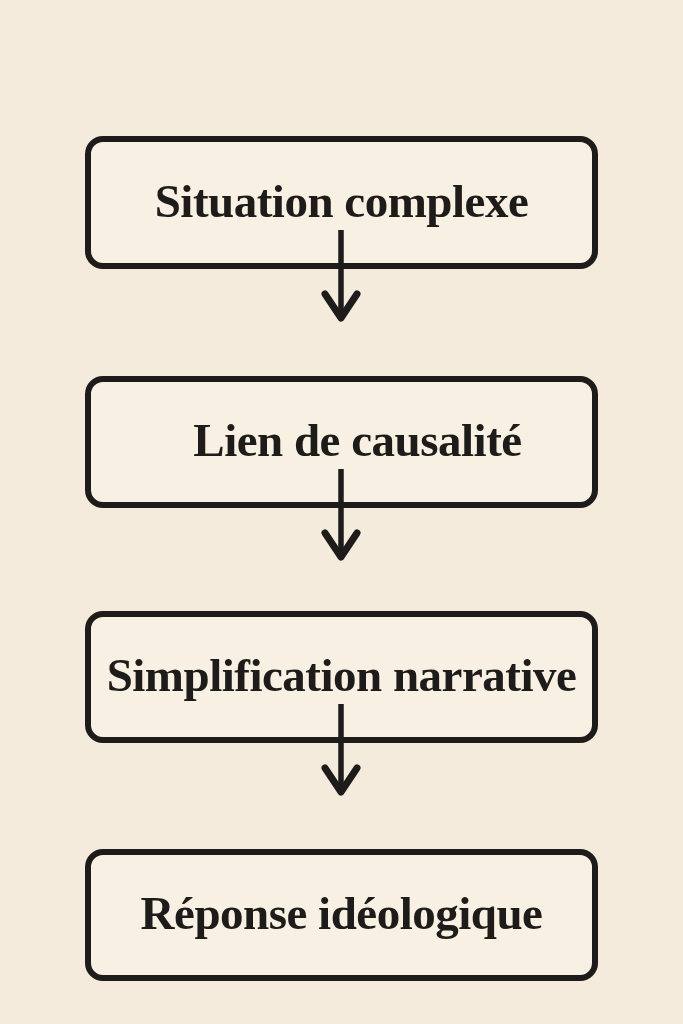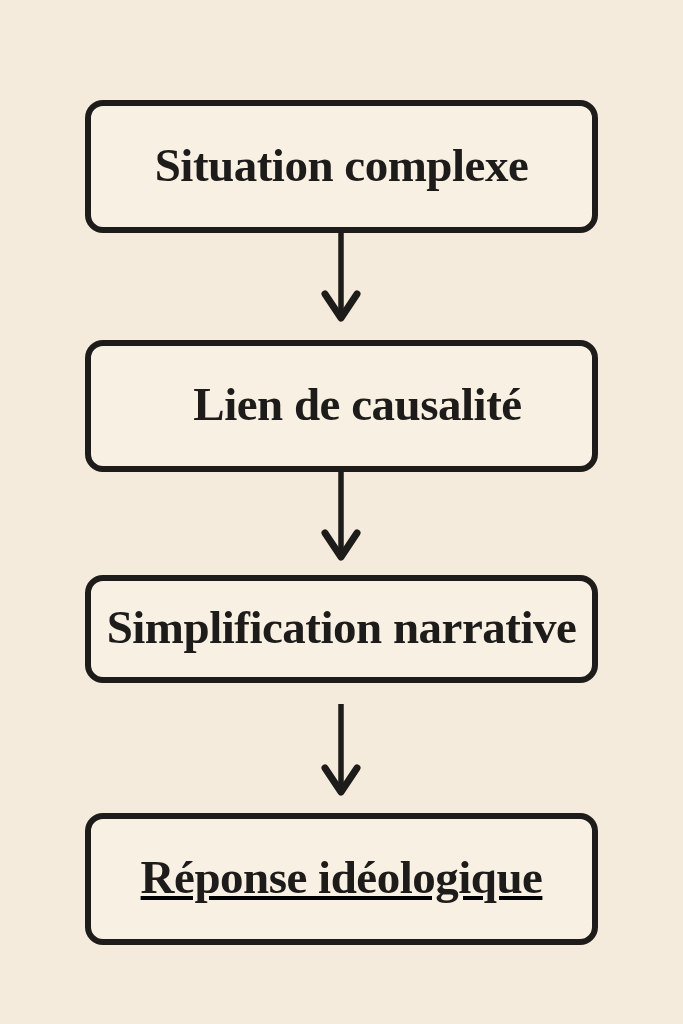--- a/index.html
+++ b/index.html
@@ -20,34 +20,35 @@
     position:absolute;
     left:85px;
     width:513px;
     box-sizing:border-box;
     background:var(--box-fill);
     border:6px solid var(--ink);
     border-radius:18px;
     display:flex;
     align-items:center;
     justify-content:center;
+    margin-top:36px;
   }
   .flow-node .label{
     font-size:47px;
     font-weight:700;
     letter-spacing:-0.5px;
     color:var(--ink);
     white-space:nowrap;
     text-align:center;
     padding-bottom:4px;
   }
   .node-1{top:100px;height:133px;}
   .node-2{top:340px;height:132px;padding-left:32px;}
-  .node-3{top:575px;height:108px;}
-  .node-4{top:813px;height:132px;text-decoration:underline;}
+  .node-3{top:575px;height:132px;}
+  .node-4{top:813px;height:132px;}
   .arrow{
     position:absolute;
     left:316px;
     width:50px;
     height:96px;
     color:var(--ink);
   }
   .arrow-1{top:230px;}
   .arrow-2{top:469px;}
   .arrow-3{top:704px;}

